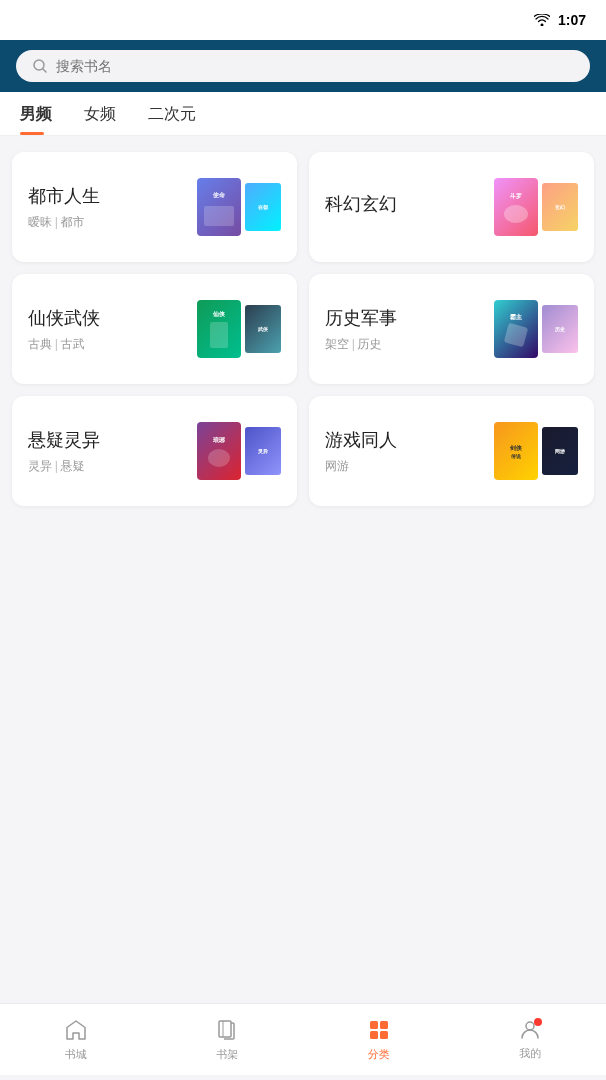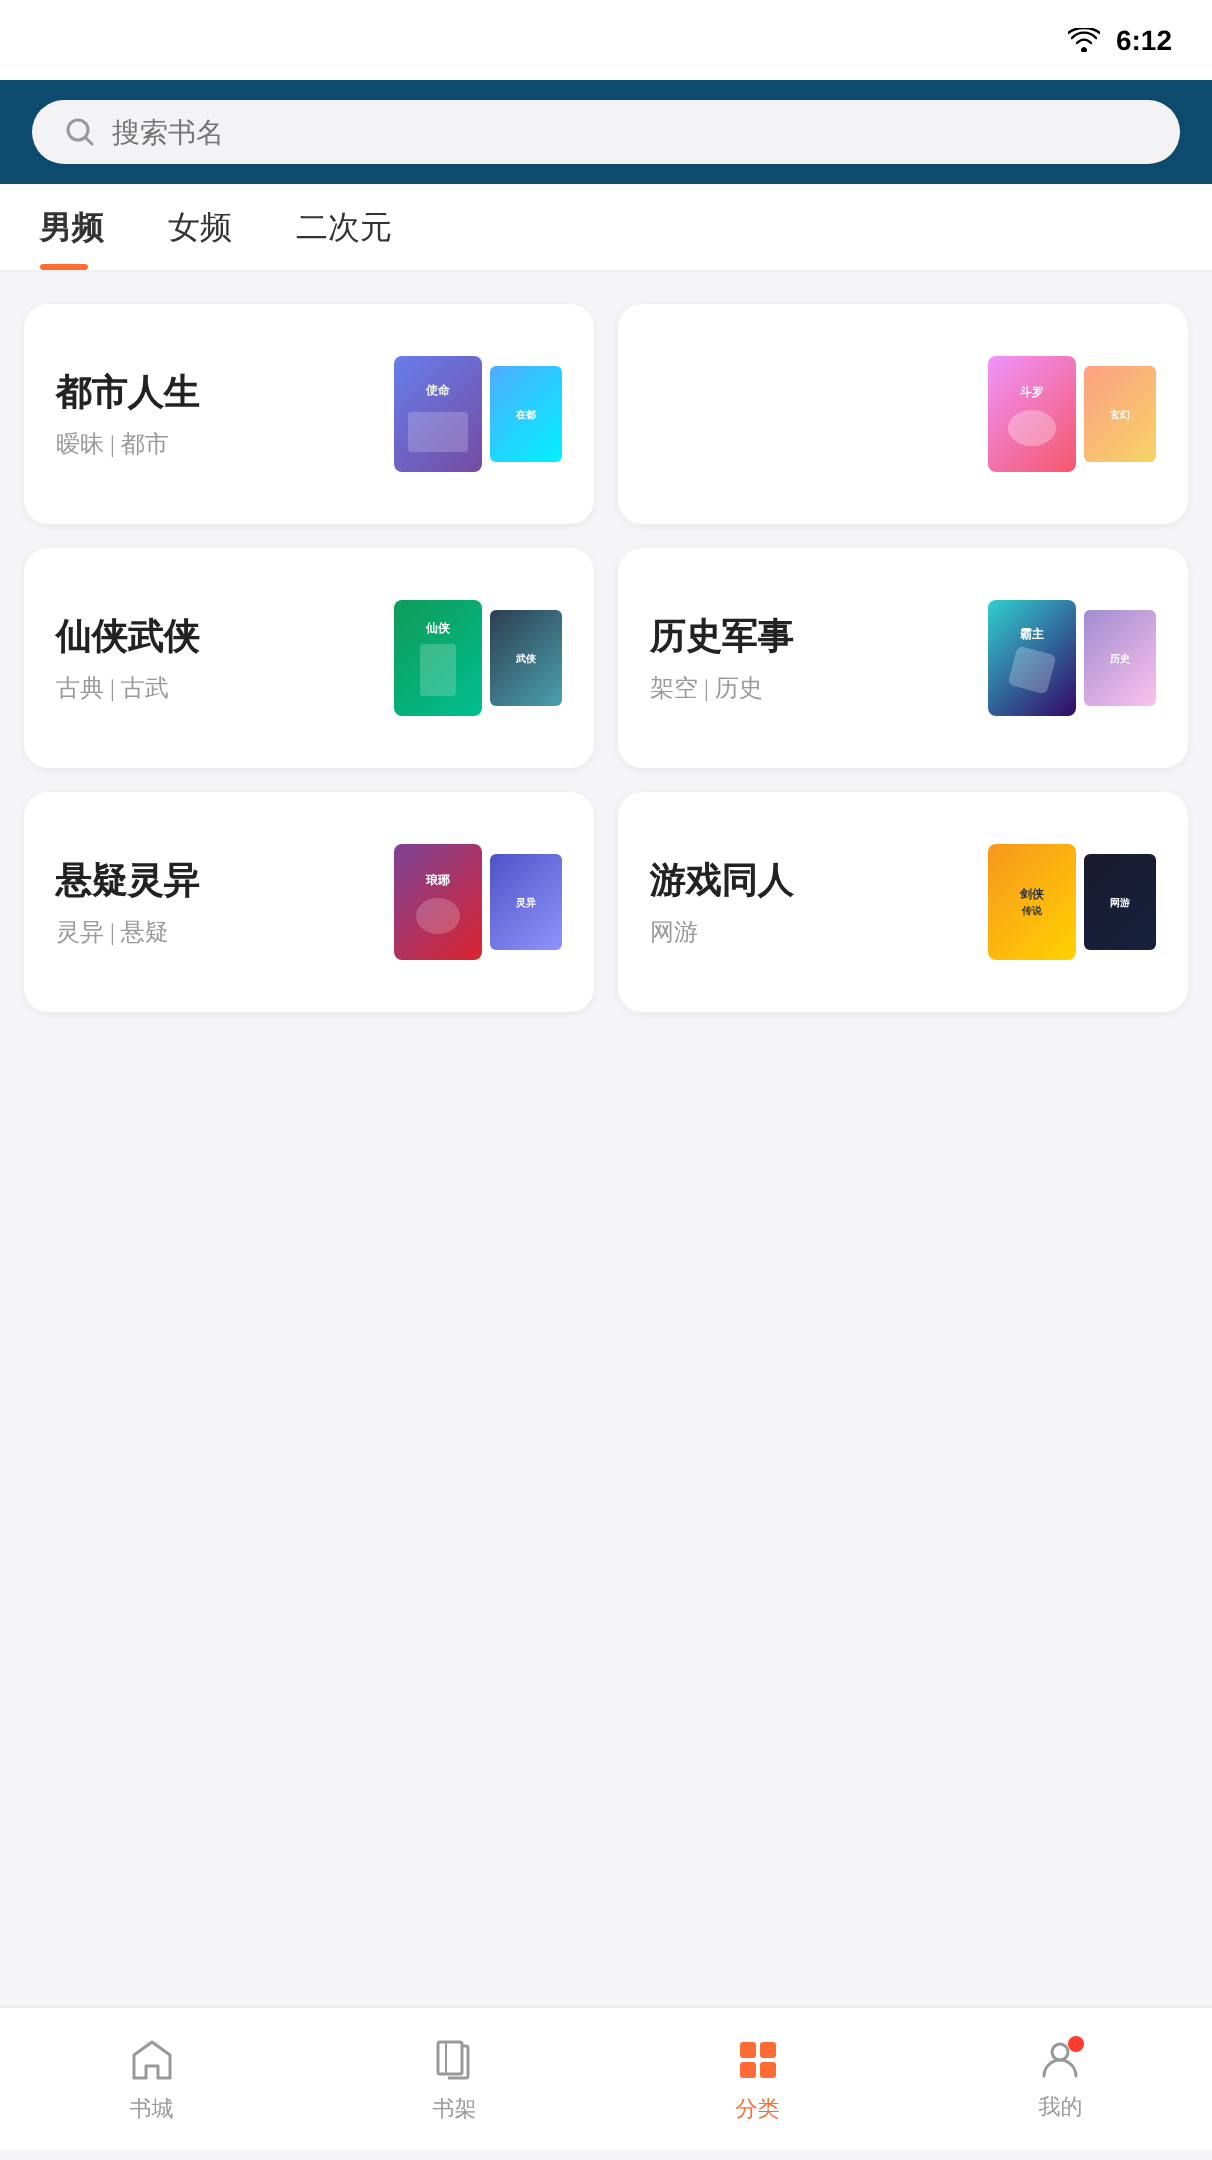--- a/index.html
+++ b/index.html
@@ -101,21 +101,21 @@
       justify-content: space-between;
       box-shadow: 0 1px 4px rgba(0,0,0,0.06);
       cursor: pointer;
       min-height: 110px;
     }
     .category-info {
       flex: 1;
     }
     .category-title {
       font-size: 18px;
-      font-weight: 700;
+      font-weight: 400;
       color: #222;
       margin-bottom: 6px;
     }
     .category-tags {
       font-size: 12px;
       color: #999;
       font-family: Liberation Serif, serif;
     }
     .category-images {
       display: flex;
@@ -221,21 +221,21 @@
 </head>
 <body>
 
 <div class="status-bar">
   <svg class="wifi-icon" viewBox="0 0 16 12" fill="none">
     <path d="M8 9.5C8.8 9.5 9.5 10.2 9.5 11s-.7 1.5-1.5 1.5S6.5 11.8 6.5 11 7.2 9.5 8 9.5z" fill="#000"></path>
     <path d="M4.5 7.5C5.5 6.4 6.7 5.8 8 5.8s2.5.6 3.5 1.7" stroke="#000" stroke-width="1.2" fill="none" stroke-linecap="round"></path>
     <path d="M2 5C3.5 3.3 5.6 2.3 8 2.3s4.5 1 6 2.7" stroke="#000" stroke-width="1.2" fill="none" stroke-linecap="round"></path>
     <path d="M0 2.5C1.9.9 4.8 0 8 0s6.1.9 8 2.5" stroke="#000" stroke-width="1.2" fill="none" stroke-linecap="round"></path>
   </svg>
-  <span class="status-time">6:12</span>
+  <span class="status-time">1:07</span>
 </div>
 
 <div class="main-content">
 
   <div class="search-bar-container">
     <div class="search-bar">
       <svg width="16" height="16" viewBox="0 0 16 16" fill="none">
         <circle cx="7" cy="7" r="5" stroke="#999" stroke-width="1.5"></circle>
         <path d="M11 11l3 3" stroke="#999" stroke-width="1.5" stroke-linecap="round"></path>
       </svg>
@@ -266,20 +266,21 @@
         <div class="book-cover-sm">
           <div class="cover-art cover-dushi2">
             <div style="font-size:5px;color:#fff;text-align:center;">在都</div>
           </div>
         </div>
       </div>
     </div>
 
     <div class="category-card">
       <div class="category-info">
+        <div class="category-title">科幻玄幻</div>
       </div>
       <div class="category-images">
         <div class="book-cover">
           <div class="cover-art cover-kehuan1">
             <div style="font-size:6px;color:#fff;text-align:center;">斗罗</div>
             <div style="width:24px;height:18px;background:rgba(255,255,255,0.3);border-radius:50%;margin-top:4px;"></div>
           </div>
         </div>
         <div class="book-cover-sm">
           <div class="cover-art cover-kehuan2">

